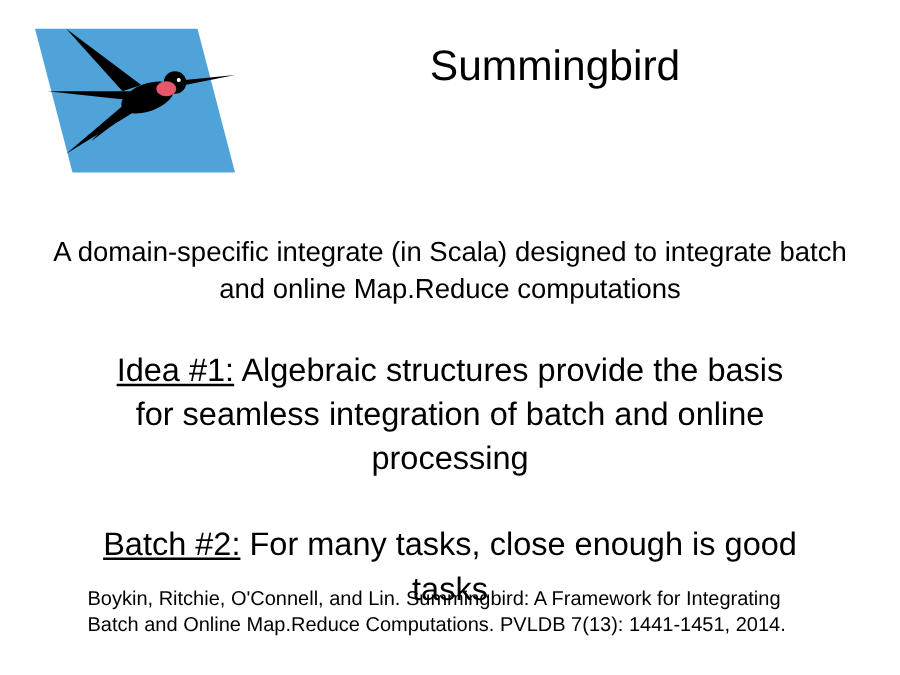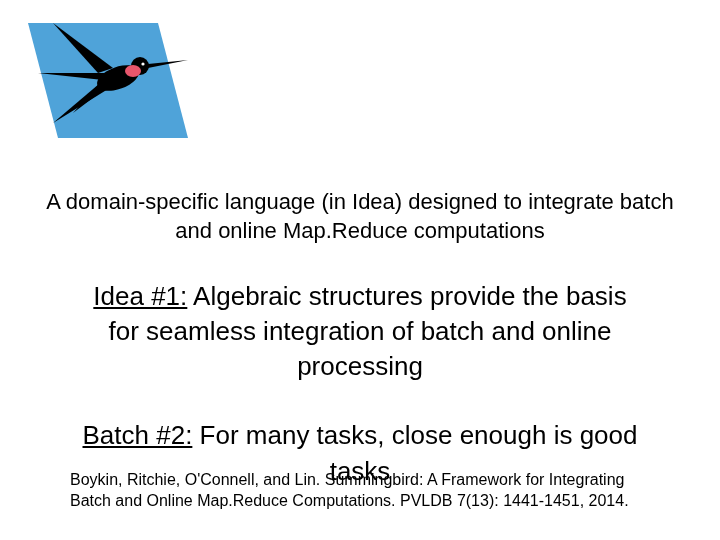--- a/index.html
+++ b/index.html
@@ -80,23 +80,24 @@
         <polygon points="0,5 -70,5 -5,12" fill="black"></polygon>
 
         <polygon points="-2,10 -55,55 5,18" fill="black"></polygon>
 
         <polygon points="-8,15 -35,45 -2,20" fill="black"></polygon>
 
         <ellipse cx="25" cy="3" rx="8" ry="6" fill="#E8566C"></ellipse>
       </g>
     </svg>
   </div>
+  <div class="title">Summingbird</div>
 </div>
 
-<div class="subtitle">A domain-specific language (in Idea) designed to integrate batch and online Map.Reduce computations</div>
+<div class="subtitle">A domain-specific integrate (in Scala) designed to integrate batch and online Map.Reduce computations</div>
 
 <div class="idea">
   <span class="label">Idea #1:</span><span> Algebraic structures provide the basis for seamless integration of batch and online processing</span>
 </div>
 
 <div class="idea">
   <span class="label">Batch #2:</span><span> For many tasks, close enough is good tasks</span><br>
 </div>
 
 <div class="citation">Boykin, Ritchie, O'Connell, and Lin. Summingbird: A Framework for Integrating Batch and Online Map.Reduce Computations. PVLDB 7(13): 1441-1451, 2014.</div>

